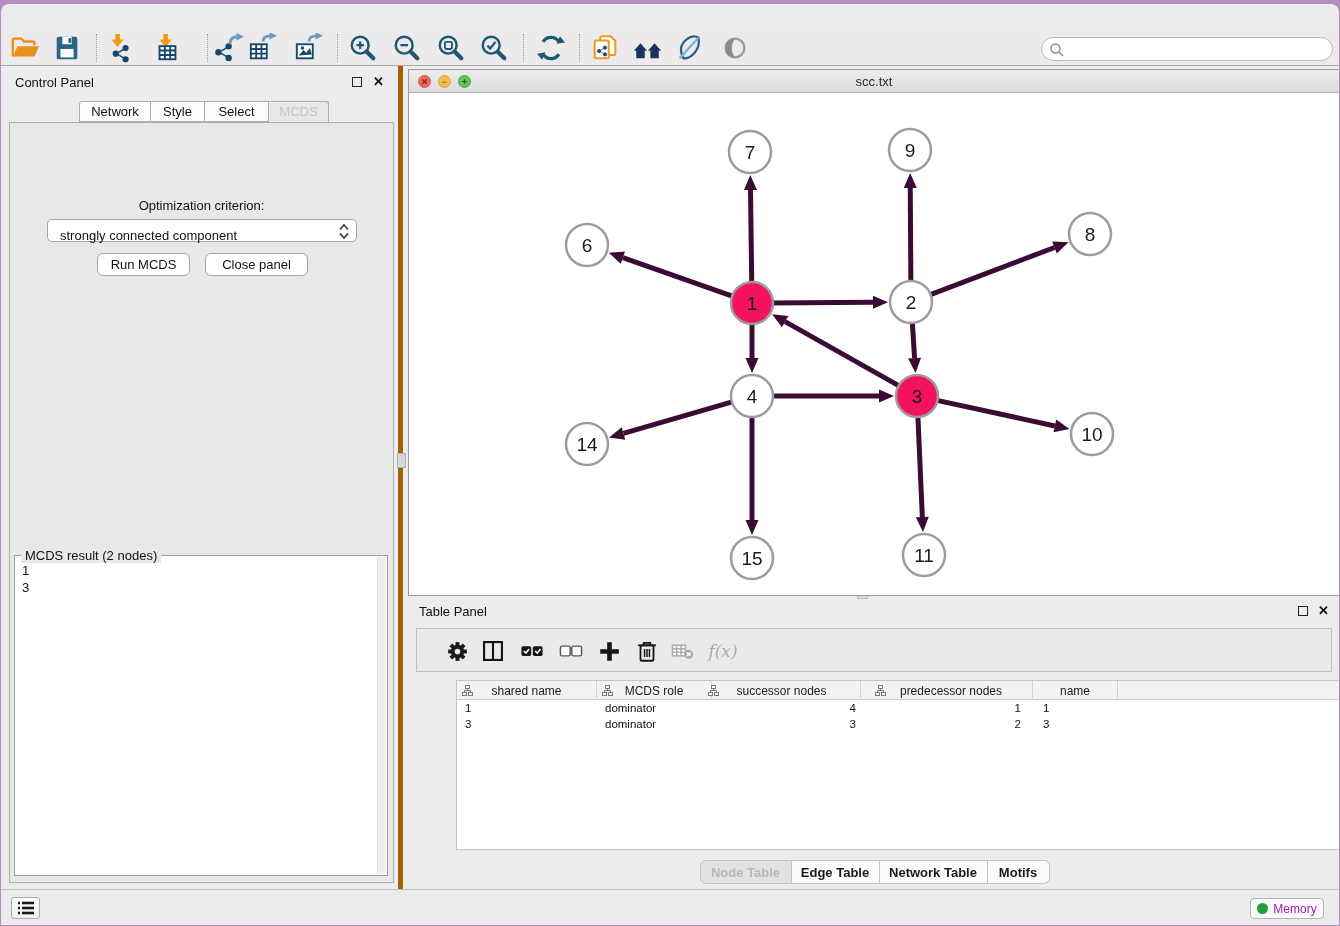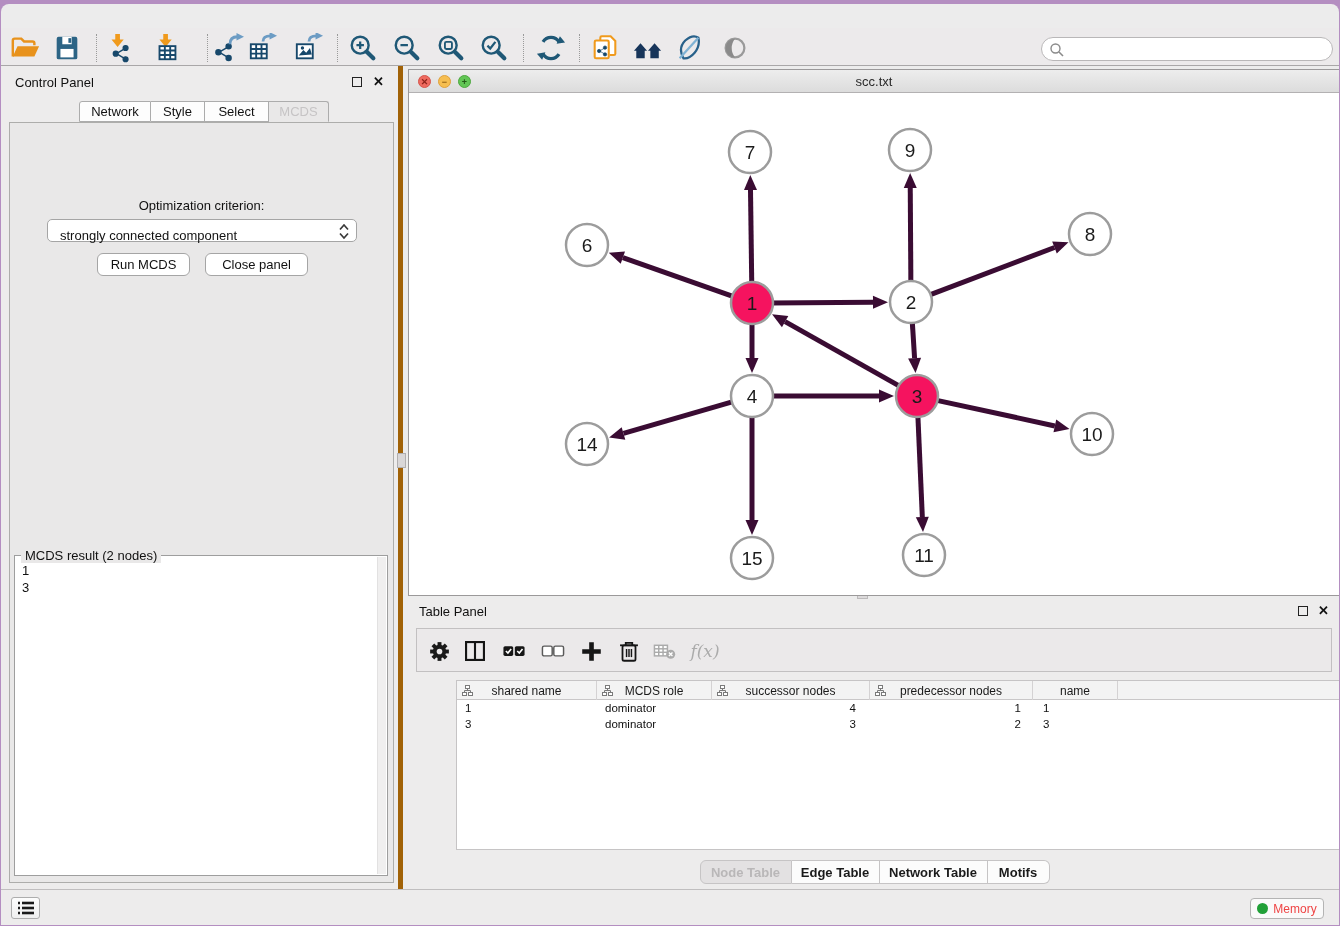--- a/index.html
+++ b/index.html
@@ -75,21 +75,21 @@
              font-size:9px; font-weight:bold; text-align:center; line-height:13px; }
   .net-title { position:absolute; top:4px; left:0; right:0; text-align:center;
                font-size:13px; color:#2a2a2a; }
   .canvas { position:absolute; top:24px; left:0; right:0; bottom:0; background:#fff; }
 
   
   .tpanel { position:absolute; left:407px; top:595px; width:933px; height:295px; background:#edeceC; }
   .tp-toolbar { position:absolute; top:29px; left:8px; width:916px; height:44px;
                 background:#ebe9ea; border:1px solid #c2c0c1; }
   .tp-tool { position:absolute; top:6px; width:32px; height:32px; display:flex;
-             align-items:center; justify-content:center; }
+             align-items:center; justify-content:center;margin-left:18px; }
   .fx { font-family:"DejaVu Serif", serif; font-style:italic; font-size:17px; color:#ababab; }
   .tbl { position:absolute; top:81px; left:8px; width:916px; height:170px; background:#fff;
          border:1px solid #c6c4c5; overflow:hidden;margin-left:40px; }
   .tbl-head { position:absolute; top:0; left:0; right:0; height:19px; background:#f3f3f3;
               border-bottom:1px solid #c9c7c8; }
   .th { position:absolute; top:0; height:19px; border-right:1px solid #d4d2d3; font-size:12px;
         color:#1a1a1a; display:flex; align-items:center; justify-content:center; }
   .th svg { position:absolute; left:5px; top:4px; }
   .tr { position:absolute; left:0; right:0; height:16px; }
   .td { position:absolute; font-size:11.5px; color:#111; height:16px; line-height:16px; }
@@ -102,21 +102,21 @@
   .btab.sel { background:#e3e1e2; color:#b9b7b8; }
 
   
   .statusbar { position:absolute; left:0; right:0; bottom:0; height:36px; background:#edeceC;
                border-top:1px solid #c0bebf; }
   .listbtn { position:absolute; left:10px; top:7px; width:29px; height:22px;
              background:linear-gradient(#fdfdfd,#efefef); border:1px solid #adadad; border-radius:3px;
              display:flex; align-items:center; justify-content:center; }
   .membtn { position:absolute; right:15px; top:8px; width:74px; height:21px; background:#fafafa;
             border:1px solid #b4b4b4; border-radius:4px; display:flex; align-items:center;
-            justify-content:center; gap:5px; font-size:12px; color:#ef4444; }
+            justify-content:center; gap:5px; font-size:12px; color:#a21caf; }
   .memdot { width:11px; height:11px; border-radius:50%; background:#21a038; }
 </style>
 </head>
 <body>
 
 <div class="window">
 
 
   <div class="toolbar">
     <span class="toolbtn" style="left:8px">
@@ -456,21 +456,21 @@
             <svg width="11" height="11" viewBox="0 0 11 11">
               <g stroke="#7a7a7a" stroke-width="1" fill="#fff">
                 <rect x="3.5" y="0.5" width="4" height="3"></rect>
                 <path d="M5.5 3.5 v2 M2.5 5.5 h6 M2.5 5.5 v2 M8.5 5.5 v2" fill="none"></path>
                 <rect x="0.5" y="7.5" width="4" height="3"></rect>
                 <rect x="6.5" y="7.5" width="4" height="3"></rect>
               </g>
             </svg>
             <span>MCDS role</span>
           </div>
-          <div class="th" style="left: 255px; width: 158px;">
+          <div class="th" style="left: 246px; width: 158px;">
             <svg width="11" height="11" viewBox="0 0 11 11">
               <g stroke="#7a7a7a" stroke-width="1" fill="#fff">
                 <rect x="3.5" y="0.5" width="4" height="3"></rect>
                 <path d="M5.5 3.5 v2 M2.5 5.5 h6 M2.5 5.5 v2 M8.5 5.5 v2" fill="none"></path>
                 <rect x="0.5" y="7.5" width="4" height="3"></rect>
                 <rect x="6.5" y="7.5" width="4" height="3"></rect>
               </g>
             </svg>
             <span>successor nodes</span>
           </div>

